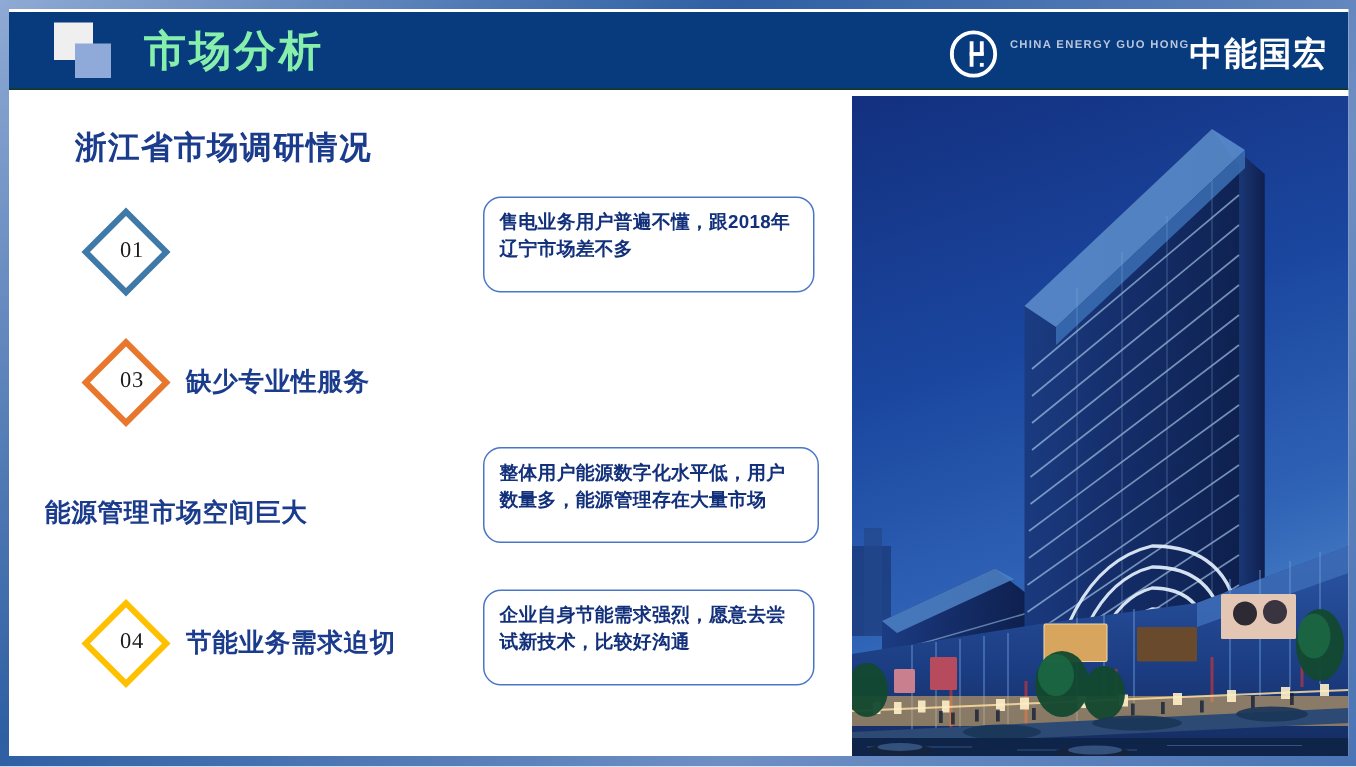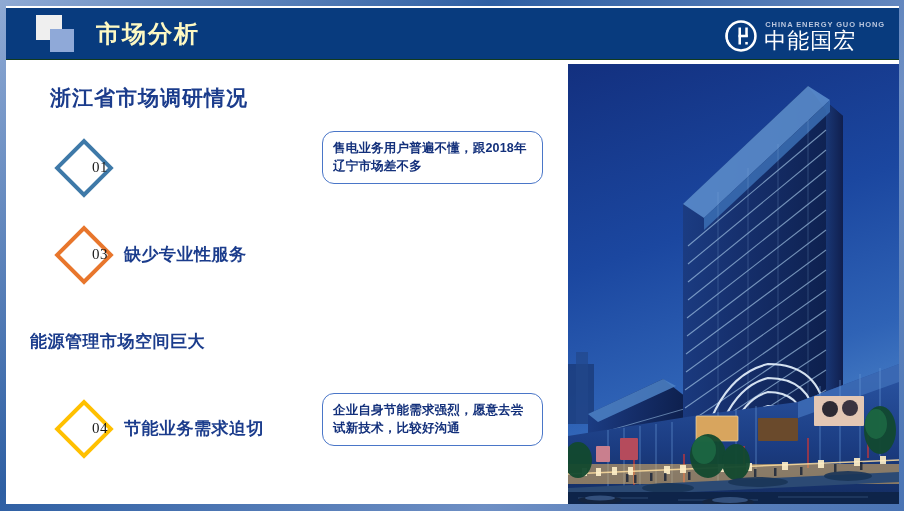--- a/index.html
+++ b/index.html
@@ -54,22 +54,22 @@
     width: 26px; height: 25px;
     background: #EFEFEF;
   }
   .sq-blue {
     position: absolute;
     left: 16px; top: 17px;
     width: 24px; height: 23px;
     background: #8FA9D8;
   }
   .header-title {
-    color: #fef9c3;
-    font-size: 24px;
+    color: #86efac;
+    font-size: 28px;
     font-weight: bold;
     letter-spacing: 2px;
     margin-left: 4px;
     white-space: nowrap;
   }
 
   
   .brand {
     position: absolute;
     right: 14px;
@@ -77,34 +77,34 @@
     display: flex;
     align-items: center;
     height: 40px;
   }
   .brand-mark {
     width: 34px;
     height: 34px;
     flex: 0 0 auto;
     margin-right: 6px;
   }
-  .brand-text { display: flex; flex-direction: column; justify-content: center; }
+  .brand-text { display: flex; flex-direction: row; justify-content: center; }
   .brand-en {
     color: #B9C6DE;
     font-size: 7.5px;
     letter-spacing: 0.9px;
     font-weight: bold;
     white-space: nowrap;
     margin-bottom: 1px;
     margin-left: 1px;
   }
   .brand-cn {
     color: #ffffff;
     font-size: 22px;
-    font-weight: normal;
+    font-weight: bold;
     letter-spacing: 1px;
     line-height: 1;
     white-space: nowrap;
   }
 
   
   .content {
     position: absolute;
     left: 0;
     top: 56px;
@@ -148,21 +148,21 @@
     left: 11px;
     top: 11px;
     width: 42px;
     height: 42px;
     transform: rotate(45deg);
     background: transparent;
     border: 4px solid #3E79A8;
   }
   .diamond-num {
     position: absolute;
-    left: 16px; top: 0;
+    left: 4px; top: 0;
     width: 64px; height: 64px;
     display: flex;
     align-items: center;
     justify-content: center;
     font-family: "Liberation Serif", "DejaVu Serif", serif;
     font-size: 15px;
     color: #1a1a1a;
     letter-spacing: 0.5px;
   }
 
@@ -178,21 +178,21 @@
 
   .callout {
     position: absolute;
     border: 1px solid #4A76C8;
     border-radius: 12px;
     background: #ffffff;
     color: #13307B;
     font-size: 12.5px;
     font-weight: bold;
     line-height: 1.45;
-    padding: 7px 9px 8px 10px;
+    padding: 7px 9px 19px 10px;
     letter-spacing: 0.2px;
   }
 
   
   .row-1 .callout { left: 316px; top: 7px;  width: 221px; }
   .row-2 .callout { left: 310px; top: 0px;  width: 228px; }
   .row-3 .callout { left: 316px; top: 0px;  width: 224px; }
   .row-4 .callout { left: 316px; top: 8px;  width: 221px; }
 
   .row-2 .row-label { margin-left: 8px; }
@@ -256,20 +256,21 @@
         <div class="row row-2">
           <div class="diamond-wrap">
             <div class="diamond" style="border-color:#E8762C"></div>
             <div class="diamond-num">03</div>
           </div>
           <div class="row-label">缺少专业性服务</div>
         </div>
 
         <div class="row row-3">
           <div class="row-label">能源管理市场空间巨大</div>
+          <div class="callout">整体用户能源数字化水平低，用户数量多，能源管理存在大量市场</div>
         </div>
 
         <div class="row row-4">
           <div class="diamond-wrap">
             <div class="diamond" style="border-color:#FFC000"></div>
             <div class="diamond-num">04</div>
           </div>
           <div class="row-label">节能业务需求迫切</div>
           <div class="callout">企业自身节能需求强烈，愿意去尝试新技术，比较好沟通</div>
         </div>

